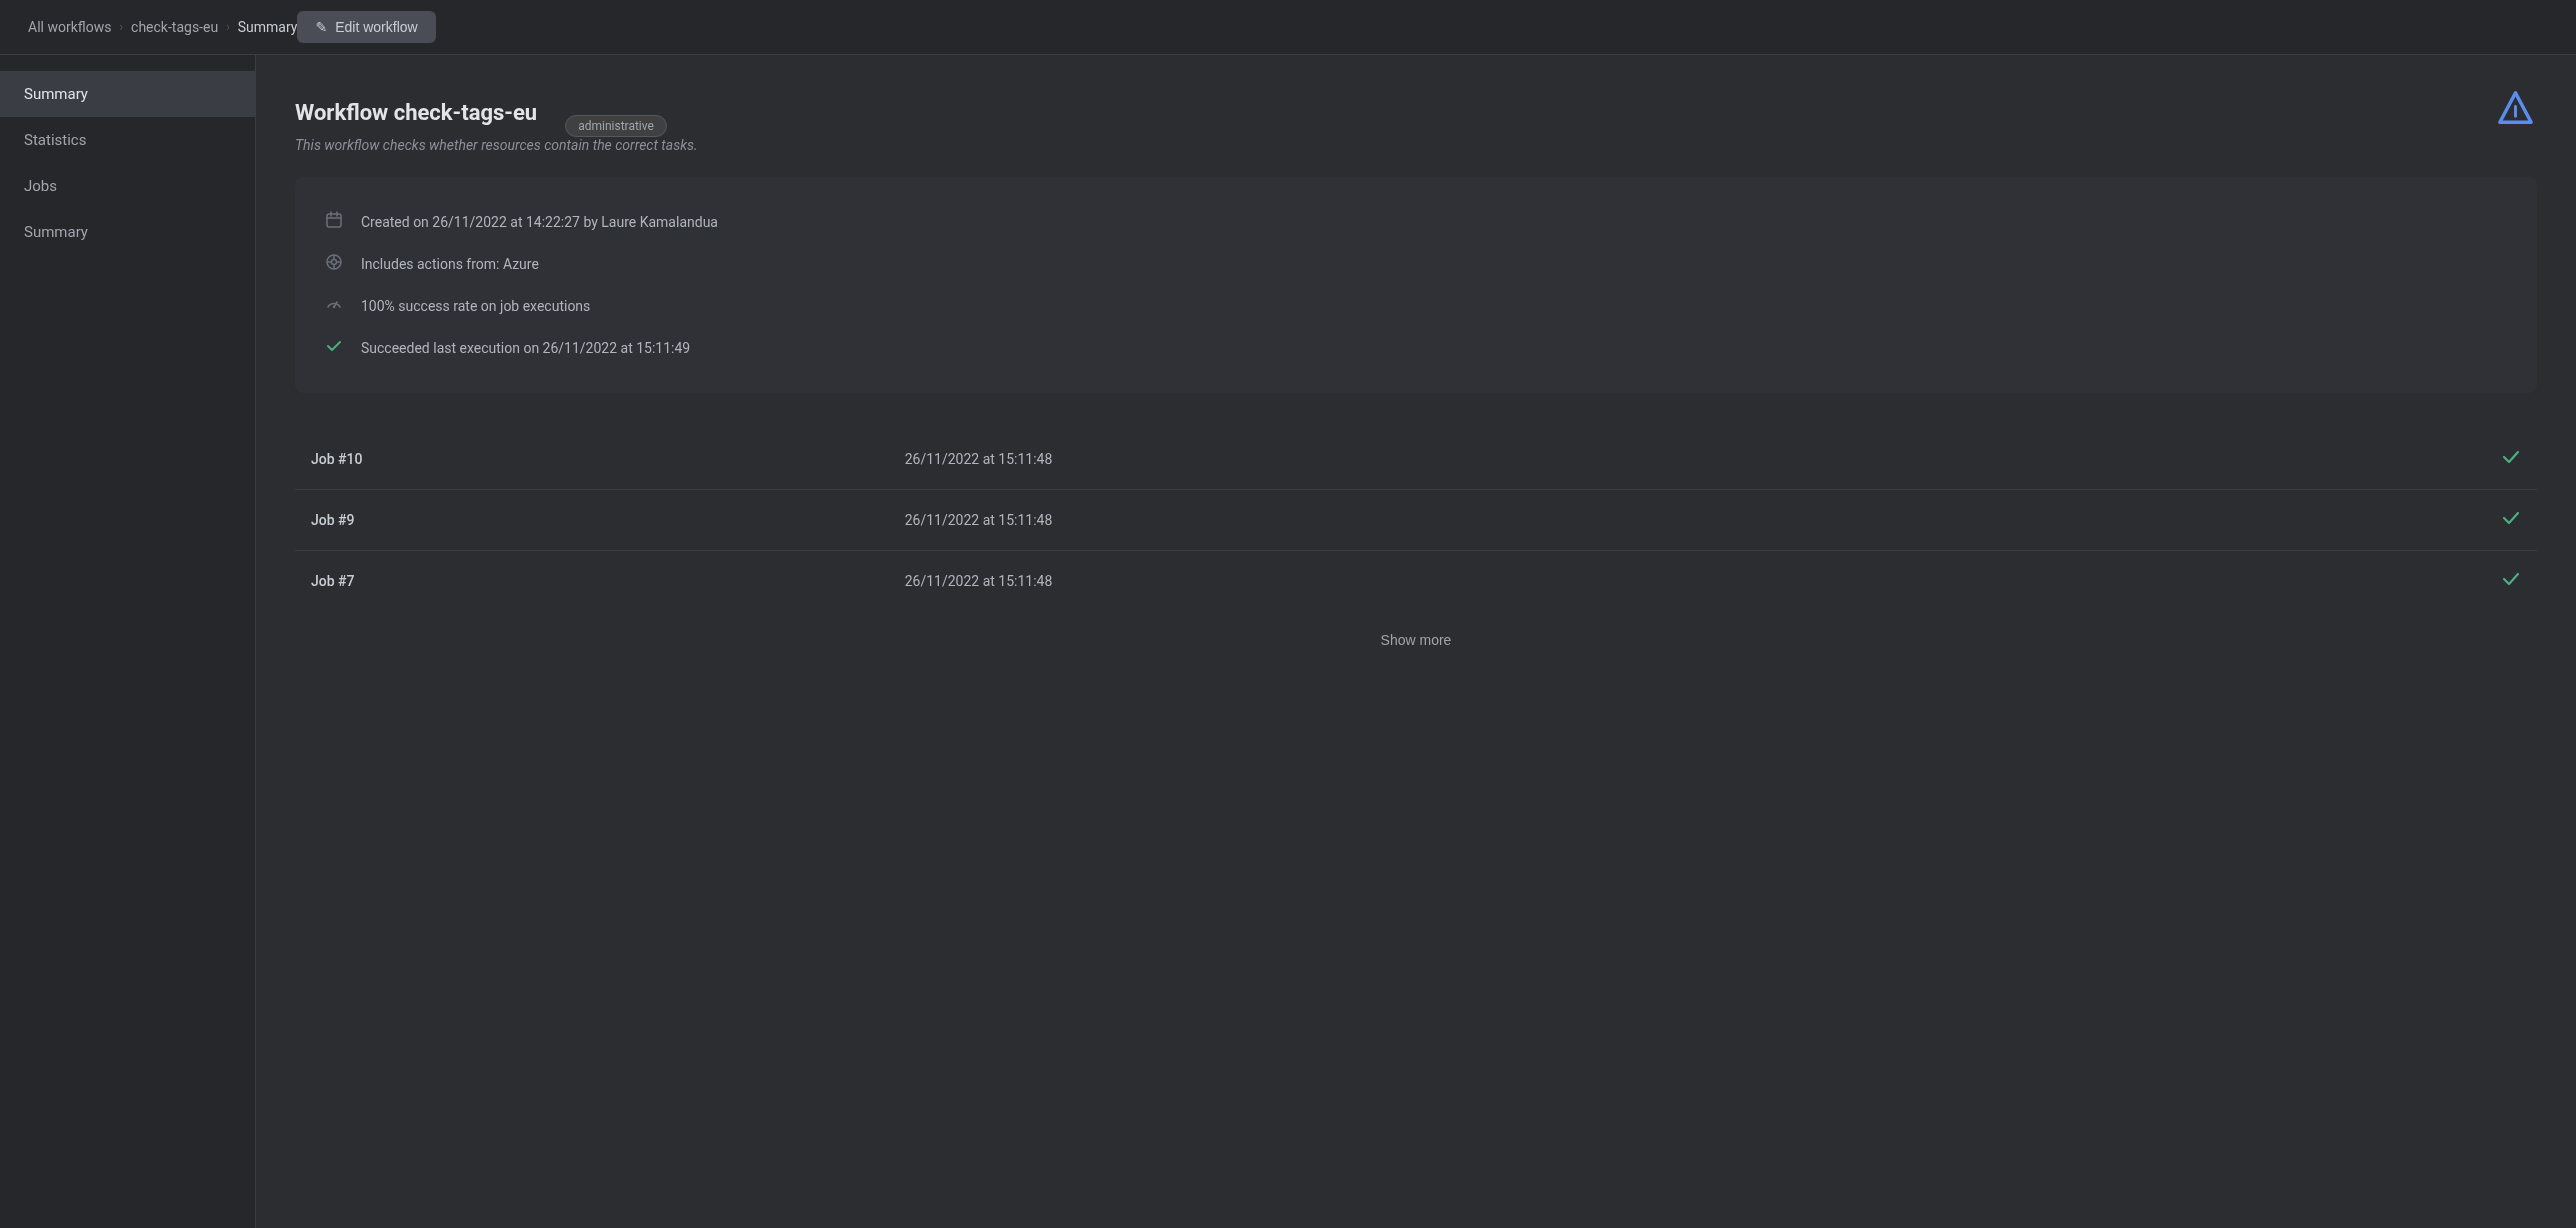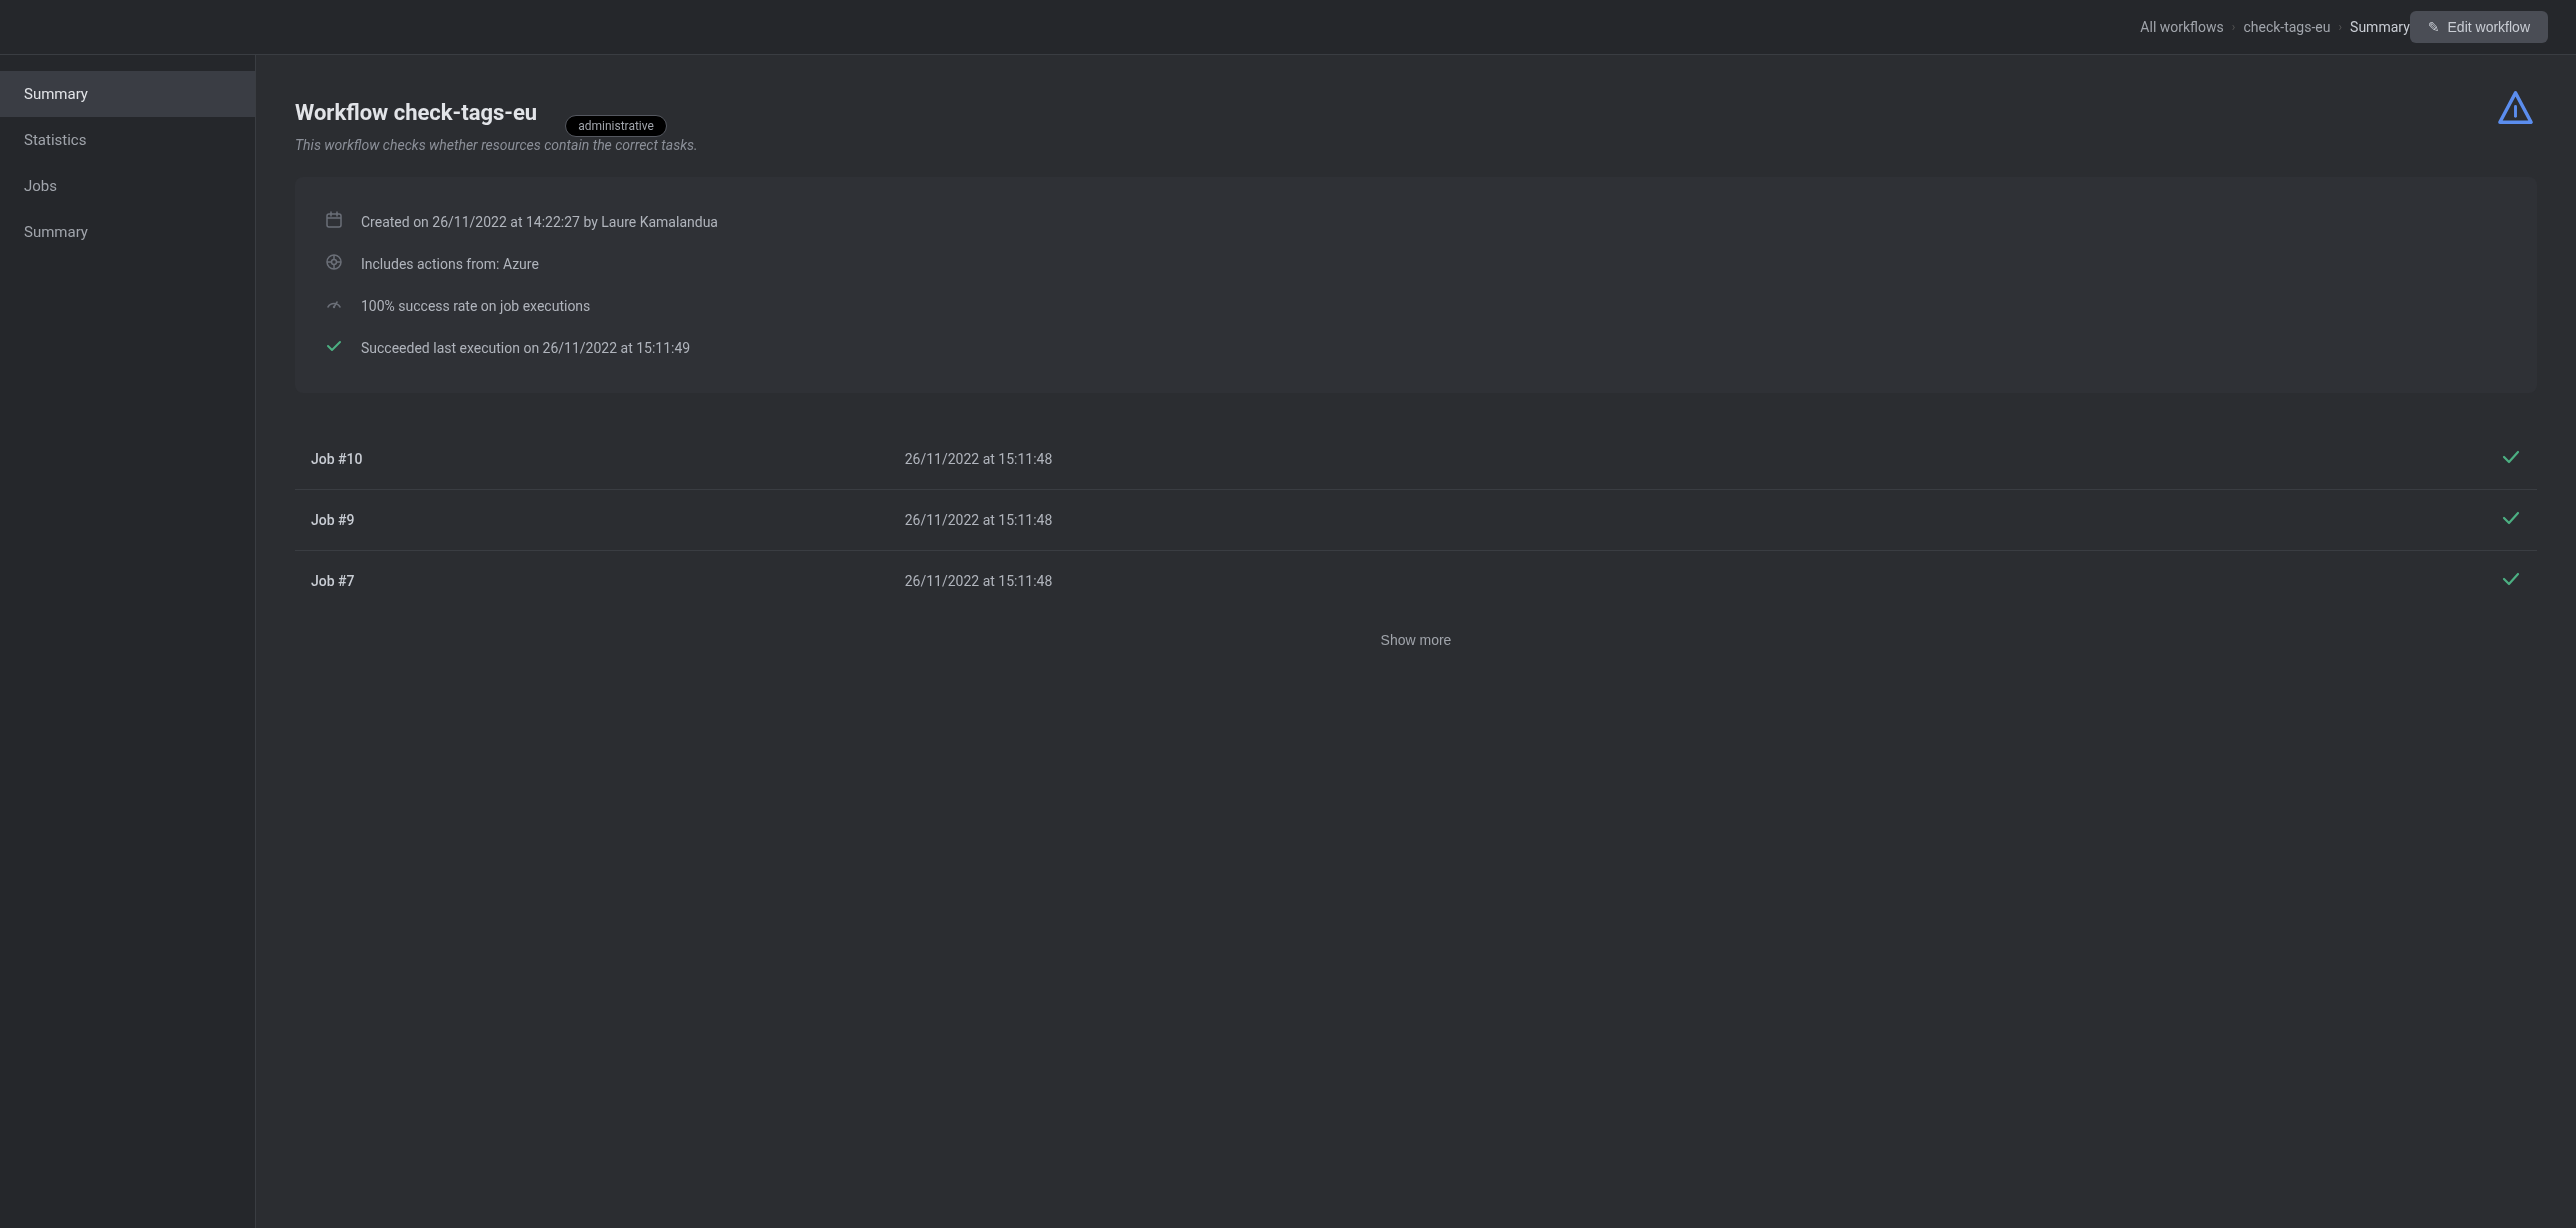--- a/index.html
+++ b/index.html
@@ -10,21 +10,21 @@
       font-size: 15px;
       min-height: 100vh;
     }
 
     
     .top-bar {
       background-color: #25272b;
       height: 55px;
       display: flex;
       align-items: center;
-      justify-content: flex-end;
+      justify-content: flex-start;
       padding: 0 28px;
       border-bottom: 1px solid #3a3d42;
     }
     .breadcrumb {
       display: flex;
       align-items: center;
       gap: 8px;
       font-size: 14px;
       color: #a0a4ab;
     }
@@ -97,21 +97,21 @@
       align-items: center;
       gap: 28px;
       flex-wrap: wrap;
     }
     .workflow-title {
       font-size: 22px;
       font-weight: 700;
       color: #e2e4e8;
     }
     .badge-administrative {
-      background-color: #000000;
+      background-color: #404040;
       border: 1px solid #555860;
       border-radius: 12px;
       padding: 3px 12px;
       font-size: 12px;
       color: #a0a4ab;
       margin-top: 28px;
     }
     .workflow-logo {
       width: 43px;
       height: 43px;

